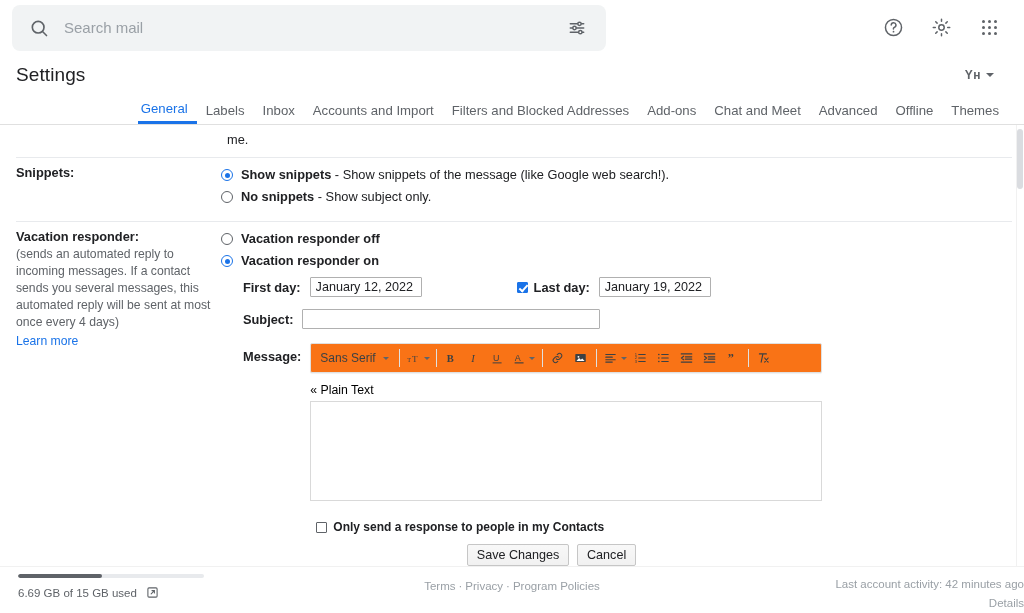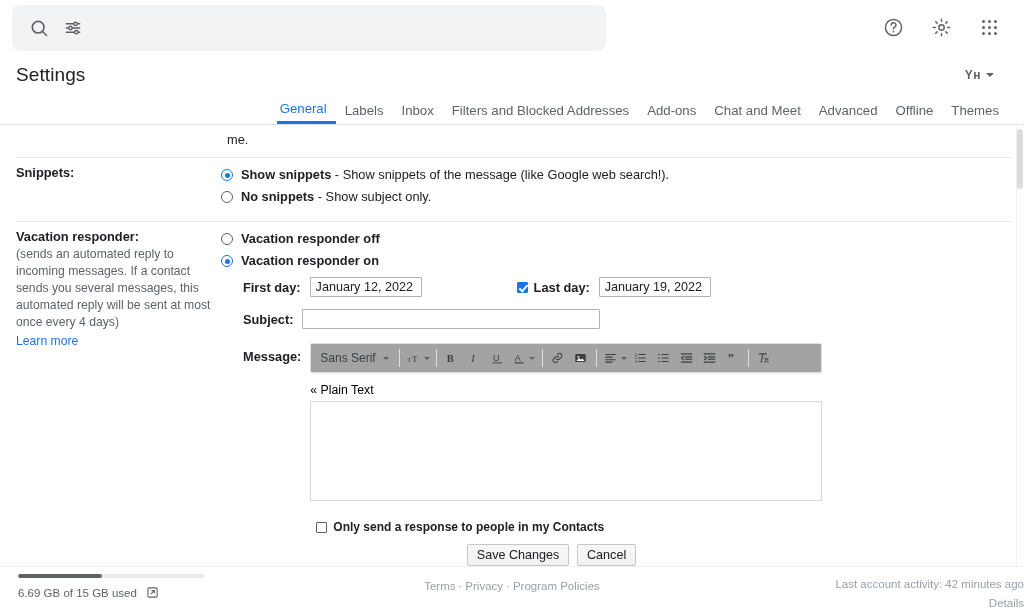--- a/index.html
+++ b/index.html
@@ -263,21 +263,21 @@
   .message-row {
     display: flex;
     align-items: flex-start;
     margin: 14px 0 0 22px;
   }
   .message-row .lbl { font-weight: bold; font-size: 12.8px; margin-right: 9px; padding-top: 6px; }
   .editor-col { width: 512px; }
 
   
   .fmt-toolbar {
-    background: #a3a3a3;
+    background: #f97316;
     border: 1px solid #e0e0e0;
     border-radius: 2px;
     height: 30px;
     display: flex;
     align-items: center;
     padding: 0 4px;
     gap: 1px;
     box-shadow: 0 1px 1px rgba(0,0,0,.06);
     width: 512px;
   }
@@ -399,20 +399,21 @@
 <body>
 
 <div class="topbar">
   <div class="search-wrap">
     <div class="search-icon-btn">
       <svg width="20" height="20" viewBox="0 0 24 24" fill="none" stroke="#5f6368" stroke-width="2">
         <circle cx="11" cy="11" r="7"></circle>
           <line x1="16.2" y1="16.2" x2="21" y2="21" stroke-linecap="round"></line>
       </svg>
     </div>
+    <input class="search-input" type="text" placeholder="Search mail" value="" style="">
     <div class="tune-btn">
       <svg width="20" height="20" viewBox="0 0 24 24" fill="none" stroke="#5f6368" stroke-width="1.8" stroke-linecap="round">
         <line x1="4" y1="7" x2="20" y2="7"></line>
         <line x1="4" y1="12" x2="20" y2="12"></line>
         <line x1="4" y1="17" x2="20" y2="17"></line>
         <circle cx="15" cy="7" r="2" fill="#fff"></circle>
         <circle cx="9" cy="12" r="2" fill="#fff"></circle>
         <circle cx="16" cy="17" r="2" fill="#fff"></circle>
       </svg>
     </div>
@@ -453,20 +454,21 @@
   <div class="lang-chip">
     <span class="glyph">Yн</span>
     <span class="caret"></span>
   </div>
 </div>
 
 <div class="tabs">
   <div class="tab active">General</div>
   <div class="tab">Labels</div>
   <div class="tab">Inbox</div>
+  <div class="tab">Accounts and Import</div>
   <div class="tab">Filters and Blocked Addresses</div>
   <div class="tab">Add-ons</div>
   <div class="tab">Chat and Meet</div>
   <div class="tab">Advanced</div>
   <div class="tab">Offline</div>
   <div class="tab">Themes</div>
 </div>
 
 <div class="content-area">
   <div class="inner">

